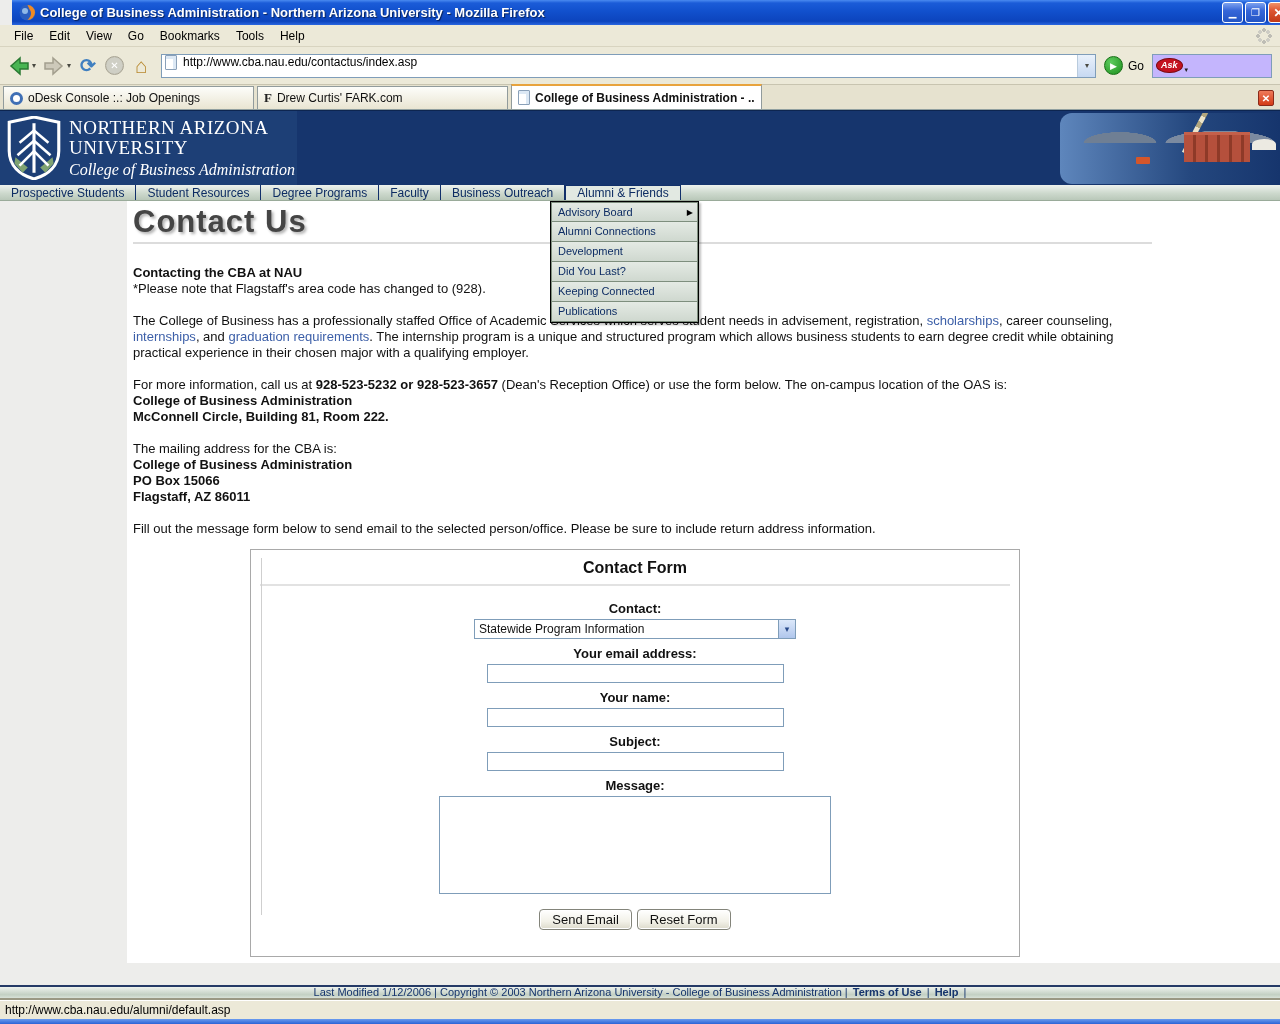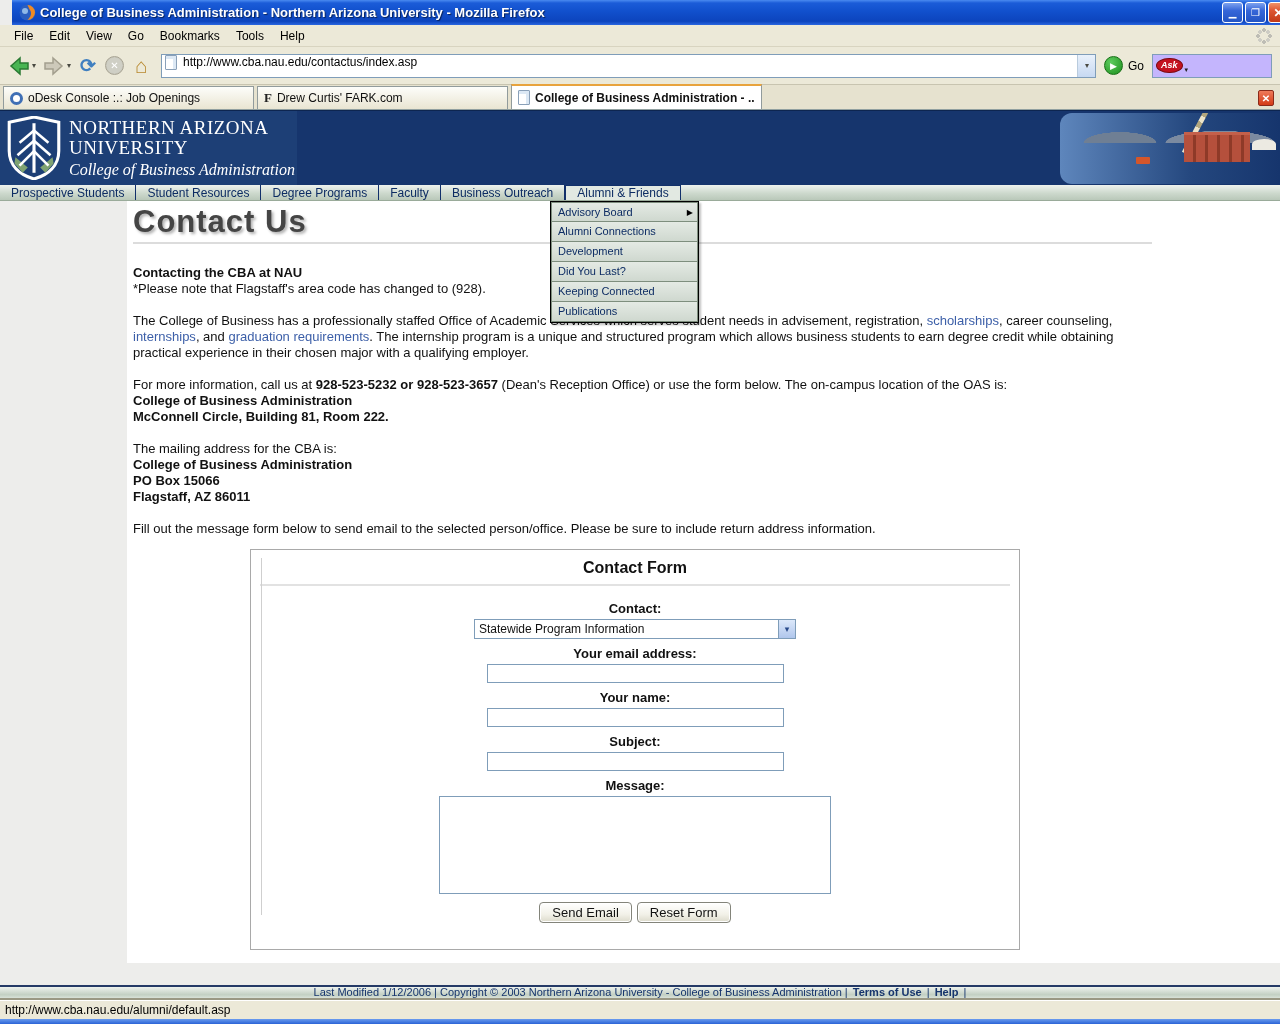--- a/index.html
+++ b/index.html
@@ -121,21 +121,21 @@
   .form-title{font-weight:bold;font-size:16px;padding:9px 0 7px;}
   .form-rule{height:2px;background:#e2e2e2;margin:0 9px;}
   .flabel{font-weight:bold;font-size:13px;margin-top:7px;}
   .flabel.first{margin-top:15px;}
   .xp-select{width:322px;height:20px;border:1px solid #7f9db9;margin:3px auto 0;display:flex;align-items:center;background:#fff;}
   .xp-select .sel-text{font-size:12px;padding-left:4px;flex:1;text-align:left;white-space:nowrap;}
   .sel-btn{width:17px;height:18px;border-left:1px solid #7f9db9;display:flex;align-items:center;justify-content:center;
     background:linear-gradient(180deg,#dce8fa,#b0c6ec);color:#2a4a8a;font-size:9px;}
   .xp-input{width:297px;height:19px;border:1px solid #7f9db9;margin:3px auto 0;display:block;background:#fff;font-size:12px;padding:0 3px;}
   .xp-textarea{width:392px;height:98px;border:1px solid #7f9db9;margin:3px auto 0;display:block;background:#fff;font-size:12px;resize:none;}
-  .btnrow{margin-top:8px;display:flex;justify-content:center;gap:5px;}
+  .btnrow{margin-top:15px;display:flex;justify-content:center;gap:5px;}
   .xp-btn{font-family:"Liberation Sans",sans-serif;font-size:13px;color:#111;padding:2px 12px;border:1px solid #83847a;border-radius:4px;
     background:linear-gradient(180deg,#ffffff,#f2f1e8 60%,#dcdacb 100%);box-shadow:inset 0 0 0 1px #fff;}
   .vline{position:absolute;left:261px;top:558px;width:1px;height:357px;background:#cfcfcf;}
 
   
   .footerbar{position:absolute;left:0;top:985px;width:1280px;height:15px;
     background:linear-gradient(180deg,#eef2ee 0%,#c3d0c3 70%,#d8e1d8 100%);
     border-top:2px solid #253a66;border-bottom:2px solid #253a66;
     text-align:center;font-size:11px;color:#16356d;line-height:11px;}
   .footerbar span{vertical-align:top;}

